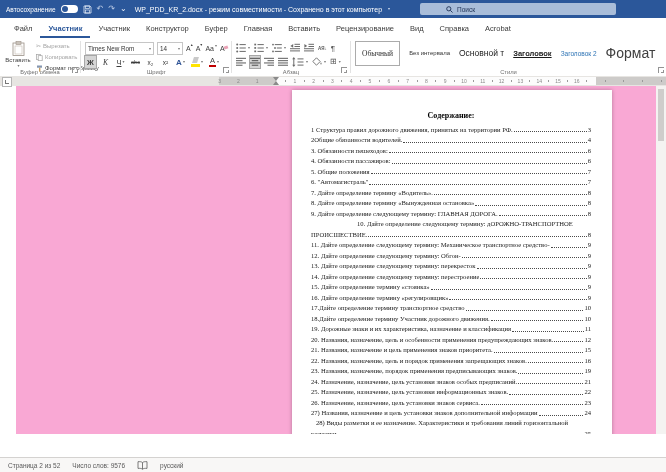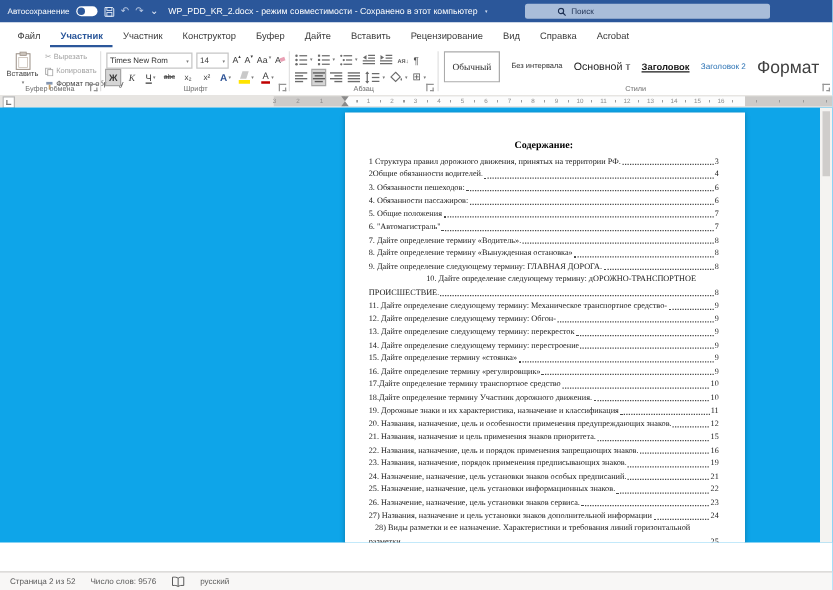--- a/index.html
+++ b/index.html
@@ -91,21 +91,21 @@
   .tabsel{position:absolute;left:2px;top:1px;width:8px;height:8px;background:#fff;border:1px solid #b5b5b5;}
   .tabsel::before{content:"";position:absolute;left:2px;top:2px;width:3px;height:3px;border-left:1px solid #777;border-bottom:1px solid #777;}
   .rstrip{position:absolute;left:219px;right:0;top:1px;height:8px;background:#cdcbc9;}
   .rpage{position:absolute;left:276px;width:320px;top:1px;height:8px;background:#fcfcfc;}
   .rticks{position:absolute;left:285px;right:3px;top:4px;height:2px;background:repeating-linear-gradient(to right,#9a9a9a 0 1px,transparent 1px 18.8px);}
   .rnum{position:absolute;top:1px;font-size:5px;line-height:8px;color:#8a8a8a;transform:translateX(-50%);}
   .indmark{position:absolute;left:273px;top:1px;width:0;height:0;border-left:3px solid transparent;border-right:3px solid transparent;border-top:4px solid #8a8a8a;}
   .indmark2{position:absolute;left:273px;top:5px;width:0;height:0;border-left:3px solid transparent;border-right:3px solid transparent;border-bottom:4px solid #8a8a8a;}
 
   
-  .canvas{position:absolute;top:86px;left:0;right:0;height:348px;background:#0ea5e9;overflow:hidden;}
+  .canvas{position:absolute;top:86px;left:16px;right:0;height:348px;background:#f9a8d4;overflow:hidden;}
   .page{position:absolute;left:276px;top:4px;width:320px;height:382px;background:#fff;box-shadow:0 0 4px rgba(0,0,0,.28);padding:20px 21px 0 19px;box-sizing:border-box;}
   .doc-heading{text-align:center;font-family:"Liberation Serif",serif;font-weight:bold;font-size:8px;height:12px;line-height:12px;color:#000;margin-bottom:2px;}
   #toc{font-family:"Liberation Serif",serif;font-size:6.6px;color:#1a1a1a;}
   .toc-row{display:flex;height:10.5px;align-items:center;white-space:nowrap;overflow:hidden;}
   .toc-text{overflow:hidden;flex:0 1 auto;}
   .toc-leader{flex:1 0 6px;border-bottom:1px dotted #4a4a4a;height:0;margin:0 1px;align-self:flex-end;margin-bottom:2.5px;}
   .toc-page{text-align:right;flex:0 0 auto;}
   .toc-line1{height:10.5px;line-height:10.5px;white-space:nowrap;overflow:hidden;}
   .vscroll{position:absolute;right:0;top:0;width:10px;height:372px;background:#f4f3f1;}
   .vthumb{position:absolute;left:2px;top:3px;width:6px;height:52px;background:#cfcdcb;}
@@ -141,21 +141,21 @@
       <span>Поиск</span>
     </div>
   </div>
 
   <div class="tabsrow" id="tabs">
       <span class="tab">Файл</span>
       <span class="tab active">Участник</span>
       <span class="tab">Участник</span>
       <span class="tab">Конструктор</span>
       <span class="tab">Буфер</span>
-      <span class="tab">Дайте</span>
+      <span class="tab">Главная</span>
       <span class="tab">Вставить</span>
       <span class="tab">Рецензирование</span>
       <span class="tab">Вид</span>
       <span class="tab">Справка</span>
       <span class="tab">Acrobat</span>
     </div>
 
   <div class="ribbon">
 
     <div class="grp grp-clip">

